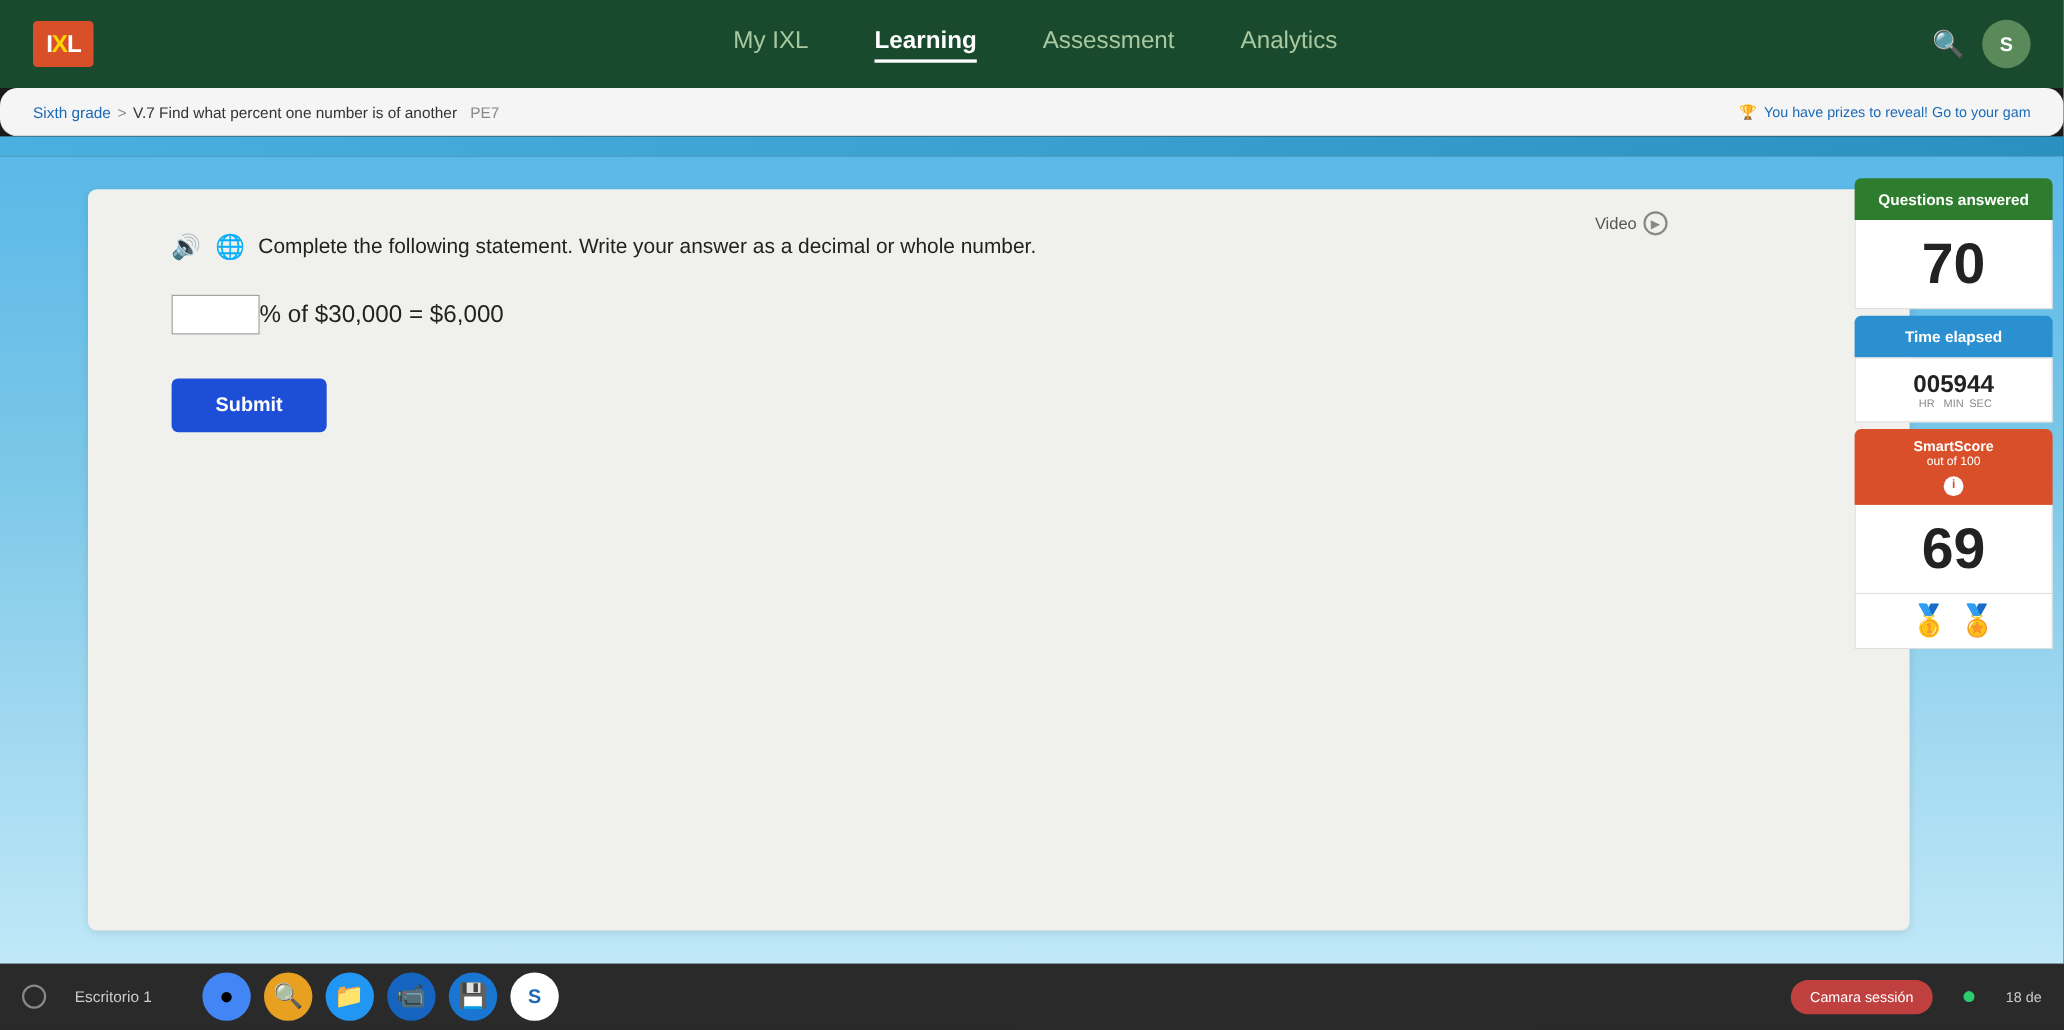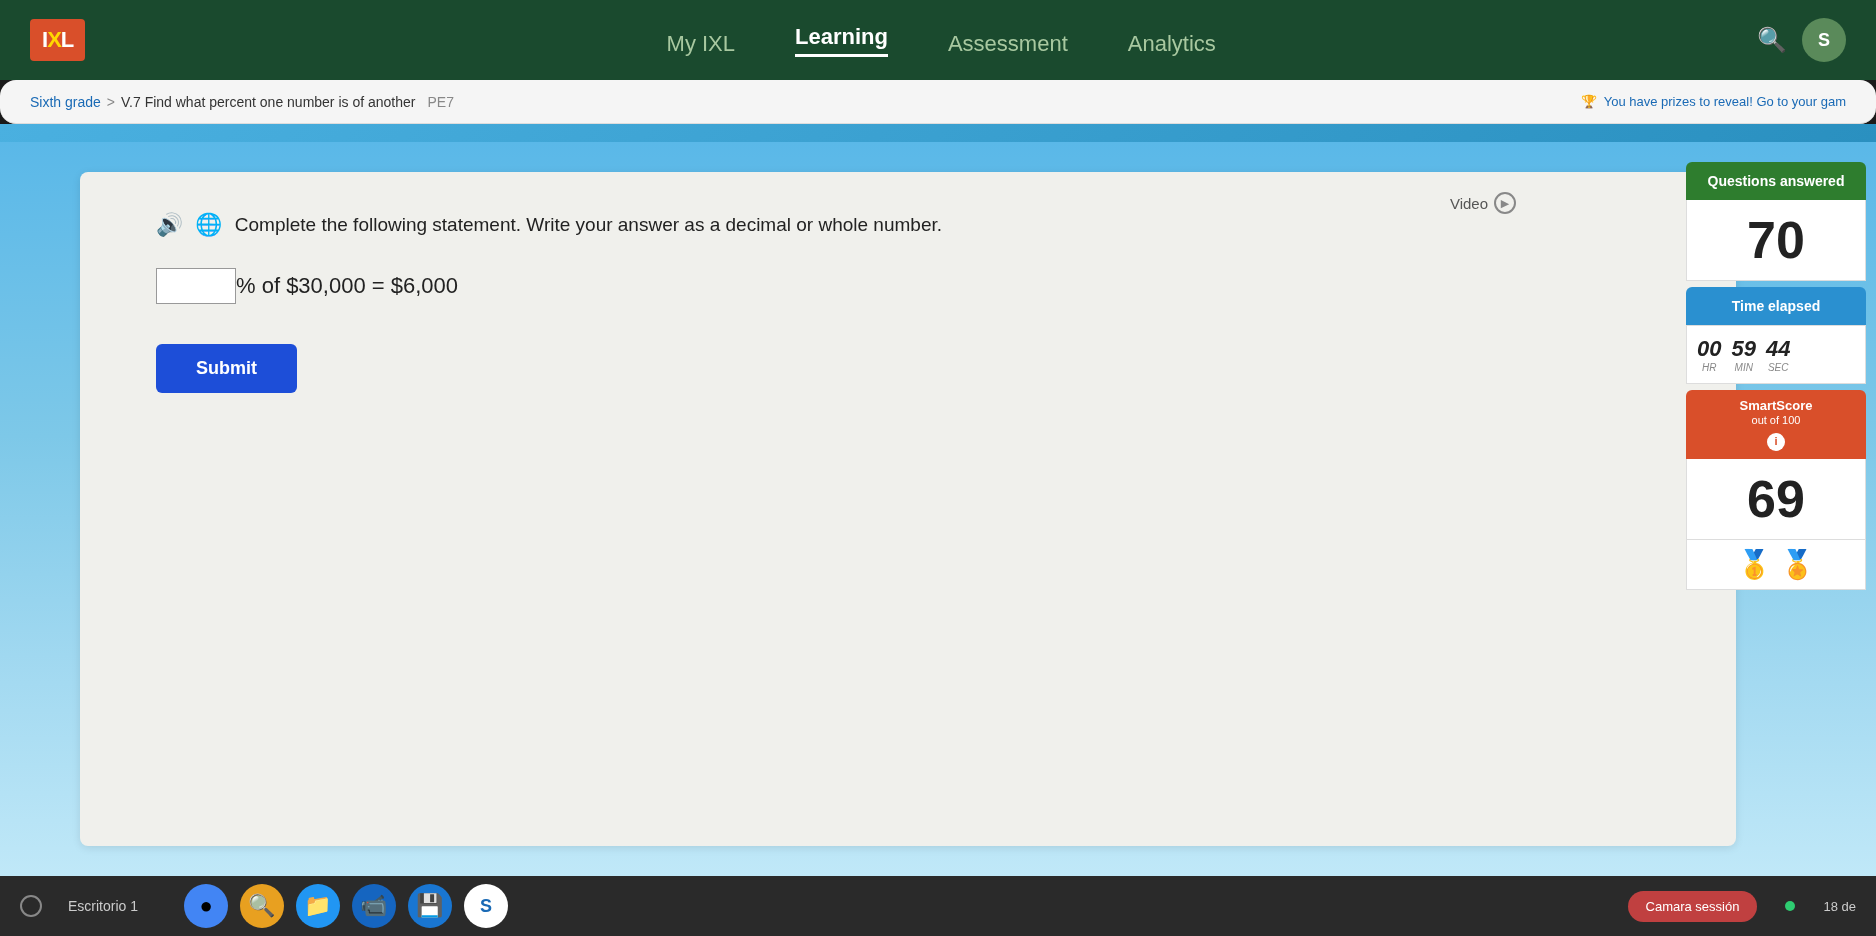--- a/index.html
+++ b/index.html
@@ -23,21 +23,20 @@
       border-radius: 4px;
       letter-spacing: -1px;
       margin-right: 40px;
     }
     .logo-box span { color: white; }
     .nav-links {
       display: flex;
       gap: 60px;
       flex: 1;
       justify-content: center;
-      align-items: flex-end;
     }
     .nav-link {
       color: #a8c8a0;
       font-size: 22px;
       text-decoration: none;
       cursor: pointer;
       font-weight: 400;
     }
     .nav-link.active {
       color: white;
@@ -228,24 +227,23 @@
       padding: 10px 12px;
       font-size: 14px;
       font-weight: 600;
       line-height: 1.3;
       margin-top: 6px;
       border-radius: 6px 6px 0 0;
     }
     .time-digits {
       background: white;
       display: flex;
-      gap: 10px;
+      justify-content: center;
       padding: 10px;
       border: 1px solid #ddd;
-      font-style: italic;
     }
     .time-unit {
       display: flex;
       flex-direction: column;
       align-items: center;
     }
     .time-number {
       font-size: 22px;
       font-weight: 900;
       color: #222;

